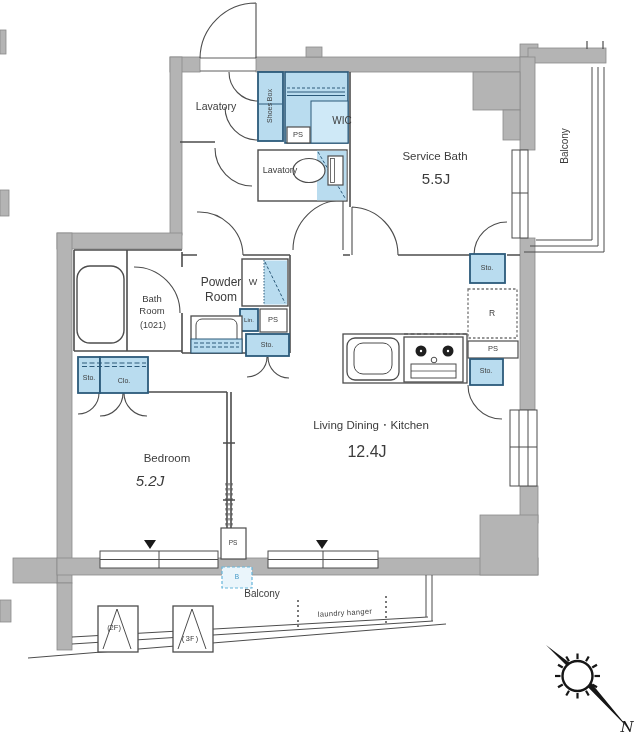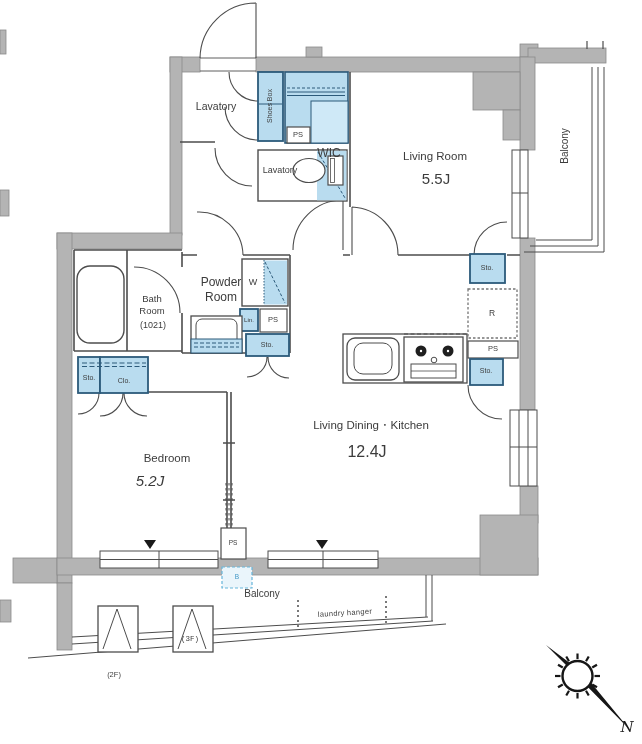--- a/index.html
+++ b/index.html
@@ -220,24 +220,24 @@
       <line x1="0" y1="-17" x2="0" y2="-22.5" transform="rotate(240)"></line>
       <line x1="0" y1="-17" x2="0" y2="-22.5" transform="rotate(270)"></line>
       <line x1="0" y1="-17" x2="0" y2="-22.5" transform="rotate(300)"></line>
       <line x1="0" y1="-17" x2="0" y2="-22.5" transform="rotate(330)"></line>
     </g>
   </g>
 </svg>
 
 <div class="lbl" style="left:216px;top:107px;font-size:10.5px;">Lavatory</div>
 <div class="lbl v" style="left:270px;top:106px;font-size:7px;">Shoes Box</div>
-<div class="lbl" style="left:329px;top:121px;font-size:12px;margin-top:32px;">WIC</div>
+<div class="lbl" style="left:342px;top:121px;font-size:10px;">WIC</div>
 <div class="lbl" style="left:298px;top:135px;font-size:7.5px;">PS</div>
 <div class="lbl" style="left:280px;top:171px;font-size:9px;">Lavatory</div>
-<div class="lbl" style="left:435px;top:156px;font-size:11.5px;">Living Room</div>
+<div class="lbl" style="left:435px;top:156px;font-size:11.5px;">Service Bath</div>
 <div class="lbl" style="left:436px;top:179px;font-size:15px;">5.5J</div>
 <div class="lbl v" style="left:565px;top:146px;font-size:10px;">Balcony</div>
 <div class="lbl wrap" style="left:152px;top:305px;font-size:9.5px;width:42px;">Bath Room</div>
 <div class="lbl" style="left:153px;top:326px;font-size:9px;">(1021)</div>
 <div class="lbl wrap" style="left:221px;top:290px;font-size:12px;width:52px;">Powder Room</div>
 <div class="lbl" style="left:253px;top:283px;font-size:9px;">W</div>
 <div class="lbl" style="left:249px;top:320px;font-size:6.2px;">Lin.</div>
 <div class="lbl" style="left:273px;top:320px;font-size:7.5px;">PS</div>
 <div class="lbl" style="left:267px;top:345px;font-size:7px;">Sto.</div>
 <div class="lbl" style="left:89px;top:378px;font-size:7px;">Sto.</div>
@@ -247,17 +247,17 @@
 <div class="lbl" style="left:371px;top:425px;font-size:11.5px;">Living Dining・Kitchen</div>
 <div class="lbl" style="left:367px;top:452px;font-size:16px;">12.4J</div>
 <div class="lbl" style="left:487px;top:268px;font-size:7px;">Sto.</div>
 <div class="lbl" style="left:492px;top:313px;font-size:8.5px;">R</div>
 <div class="lbl" style="left:493px;top:349px;font-size:7.5px;">PS</div>
 <div class="lbl" style="left:486px;top:371px;font-size:7px;">Sto.</div>
 <div class="lbl" style="left:233px;top:543px;font-size:6.5px;">PS</div>
 <div class="lbl blue" style="left:237px;top:577px;font-size:6.5px;">B</div>
 <div class="lbl" style="left:262px;top:594px;font-size:10px;">Balcony</div>
 <div class="lbl slant" style="left:345px;top:613px;font-size:7.5px;">laundry hanger</div>
-<div class="lbl" style="left:114px;top:675px;font-size:7.5px;">(2F)</div>
+<div class="lbl" style="left:114px;top:628px;font-size:7.5px;">(2F)</div>
 <div class="lbl" style="left:190px;top:640px;font-size:7.5px;font-family:Liberation Mono, monospace;">(3F)</div>
 <div class="lbl north" style="left:627px;top:727px;font-size:15px;">N</div>
 
 </div>
 
 </body></html>

